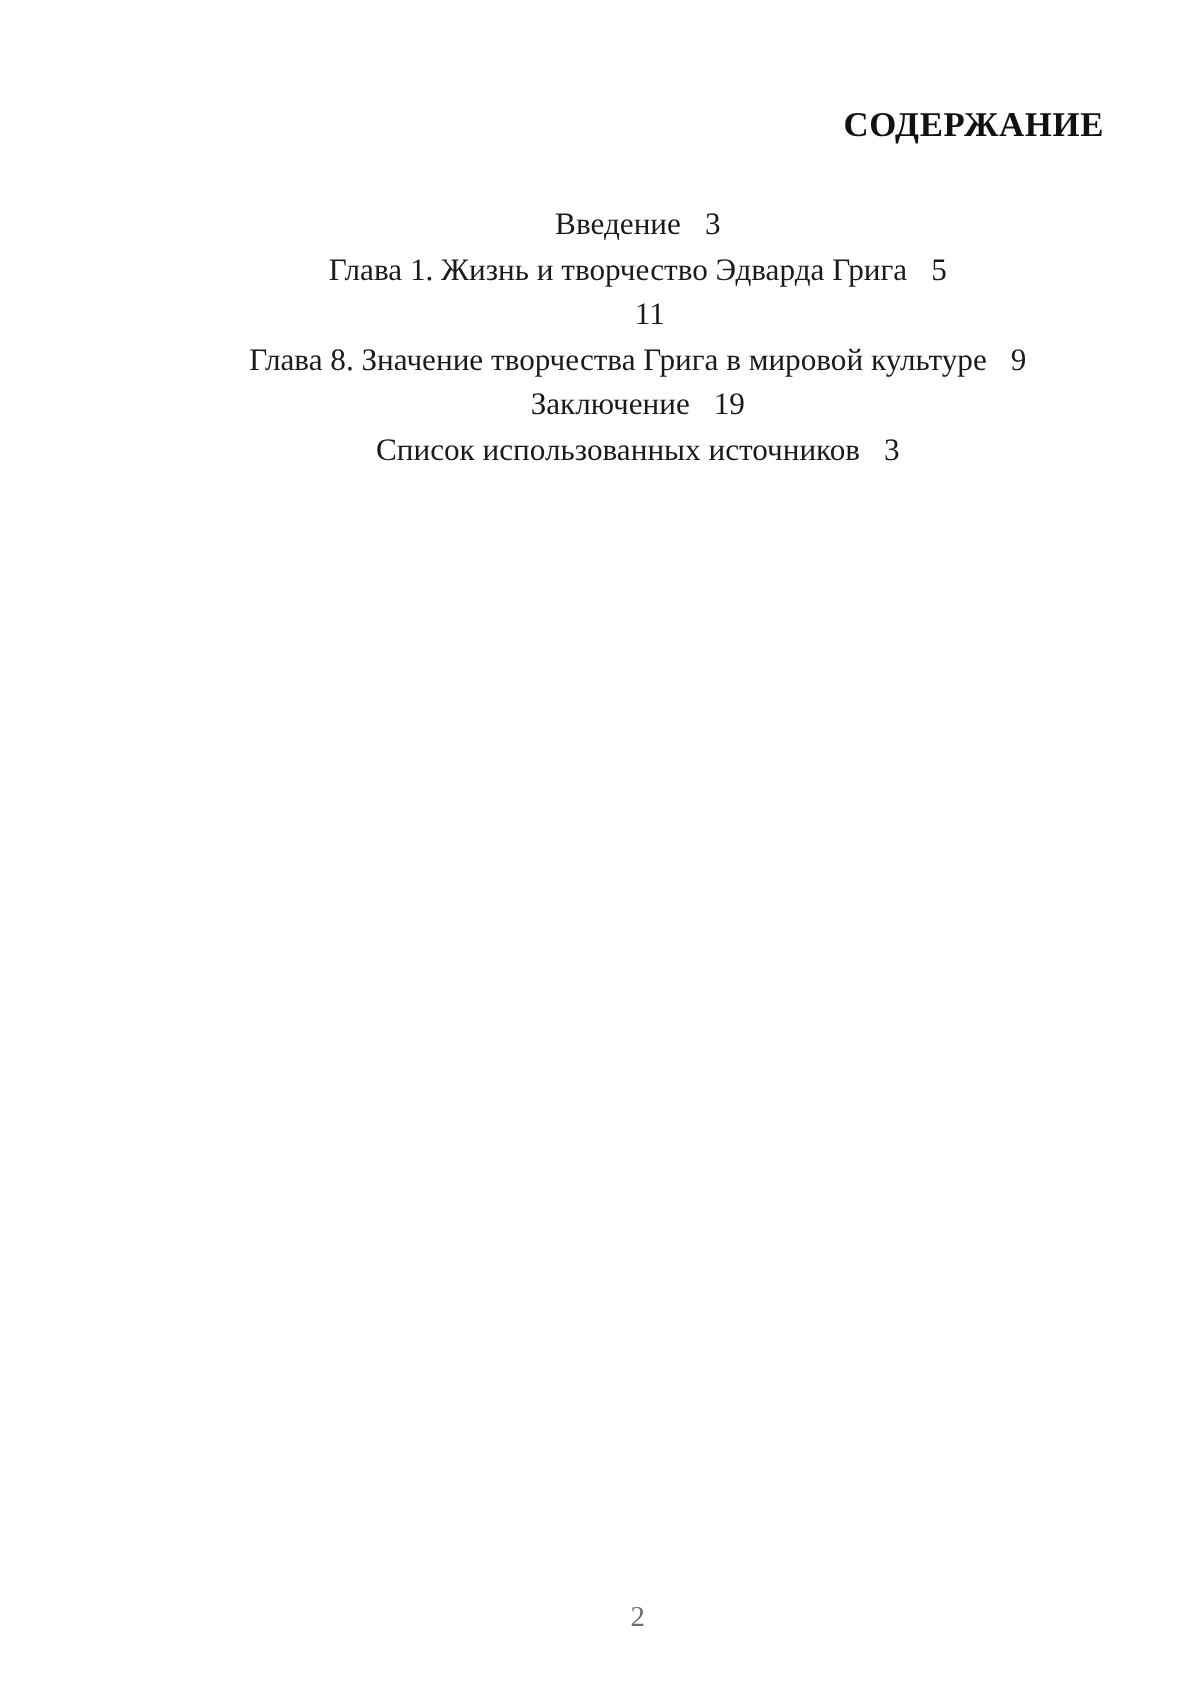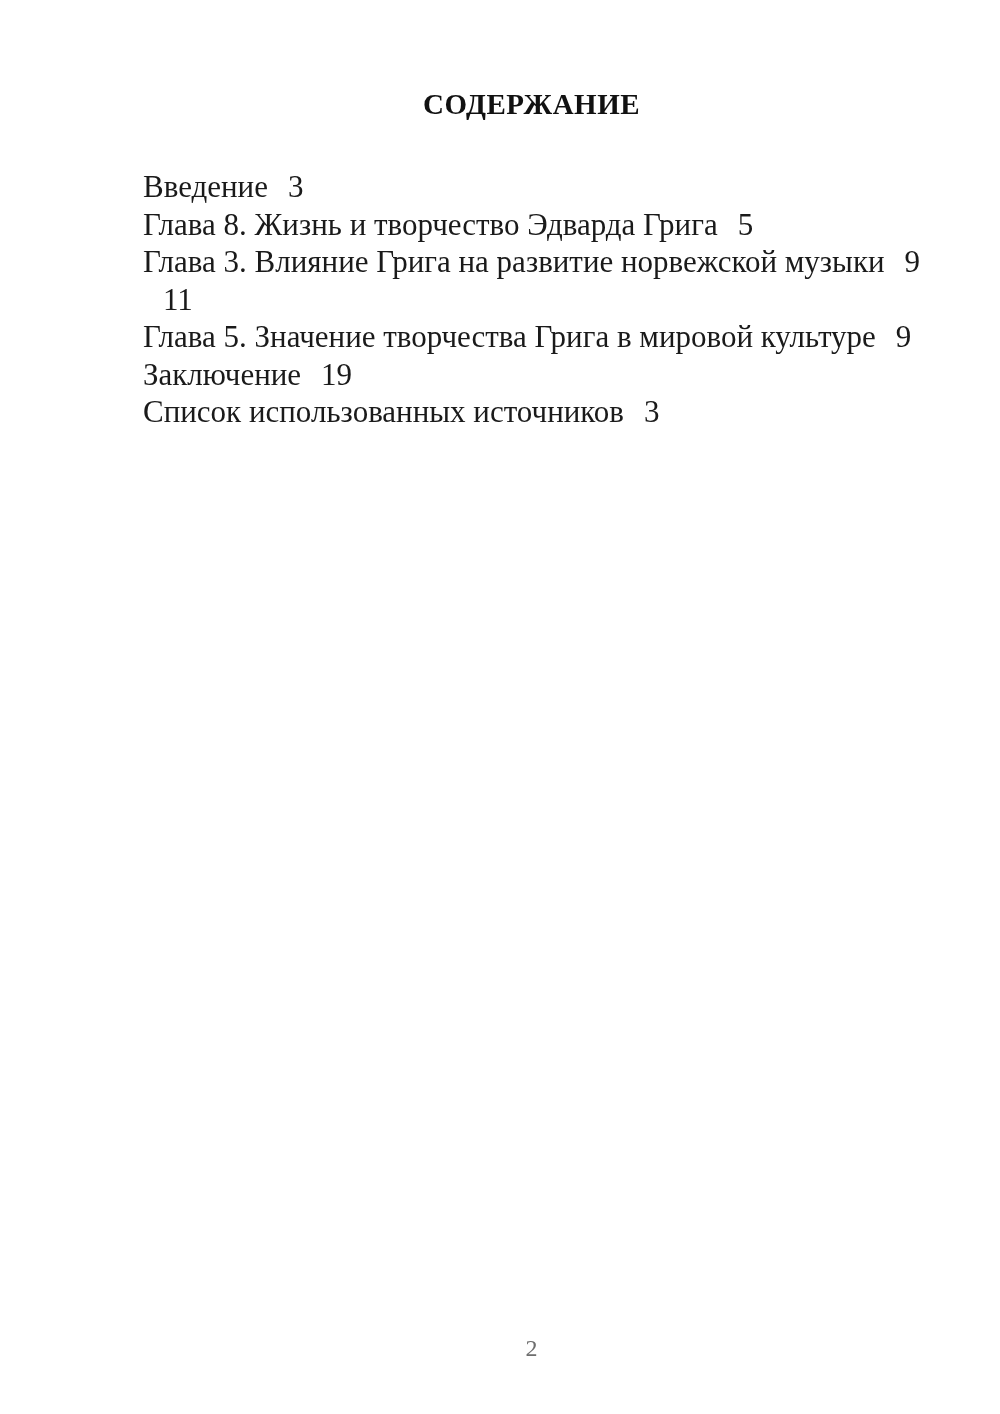--- a/index.html
+++ b/index.html
@@ -18,37 +18,37 @@
     box-sizing: border-box;
   }
   .content {
     position: absolute;
     left: 143px;
     right: 80px;
     top: 0;
   }
   .doc-title {
     margin-top: 88px;
-    text-align: center;
+    text-align: right;
     font-size: 29px;
     font-weight: bold;
     letter-spacing: 0.5px;
     line-height: 33px;
     color: #111111;
   }
   .toc-list {
     margin-top: 47px;
   }
   .toc-row {
     display: flex;
-    justify-content: flex-start;
+    justify-content: center;
     align-items: baseline;
     height: 37.5px;
     line-height: 37.5px;
-    font-size: 31px;
+    font-size: 26px;
     font-family: Liberation Serif, serif;
   }
   .toc-label {
     white-space: nowrap;
     text-align: left;
   }
   .toc-page {
     white-space: nowrap;
     text-align: right;
     padding-left: 20px;
@@ -71,36 +71,32 @@
   <div class="content">
     <div class="doc-title">СОДЕРЖАНИЕ</div>
 
     <div class="toc-list">
   <div class="toc-row">
     <span class="toc-label">Введение</span>
     <span class="toc-page">3</span>
   </div>
 
   <div class="toc-row">
-    <span class="toc-label">Глава 8. Жизнь и творчество Эдварда Грига</span>
+    <span class="toc-label">Глава 1. Жизнь и творчество Эдварда Грига</span>
     <span class="toc-page">5</span>
   </div>
 
 
-  <div class="toc-row">
-    <span class="toc-label">Глава 3. Влияние Грига на развитие норвежской музыки</span>
-    <span class="toc-page">9</span>
-  </div>
 
   <div class="toc-row">
     <span class="toc-page">11</span>
   </div>
 
   <div class="toc-row">
-    <span class="toc-label">Глава 5. Значение творчества Грига в мировой культуре</span>
+    <span class="toc-label">Глава 8. Значение творчества Грига в мировой культуре</span>
     <span class="toc-page">9</span>
   </div>
 
   <div class="toc-row">
     <span class="toc-label">Заключение</span>
     <span class="toc-page">19</span>
   </div>
 
   <div class="toc-row">
     <span class="toc-label">Список использованных источников</span>

